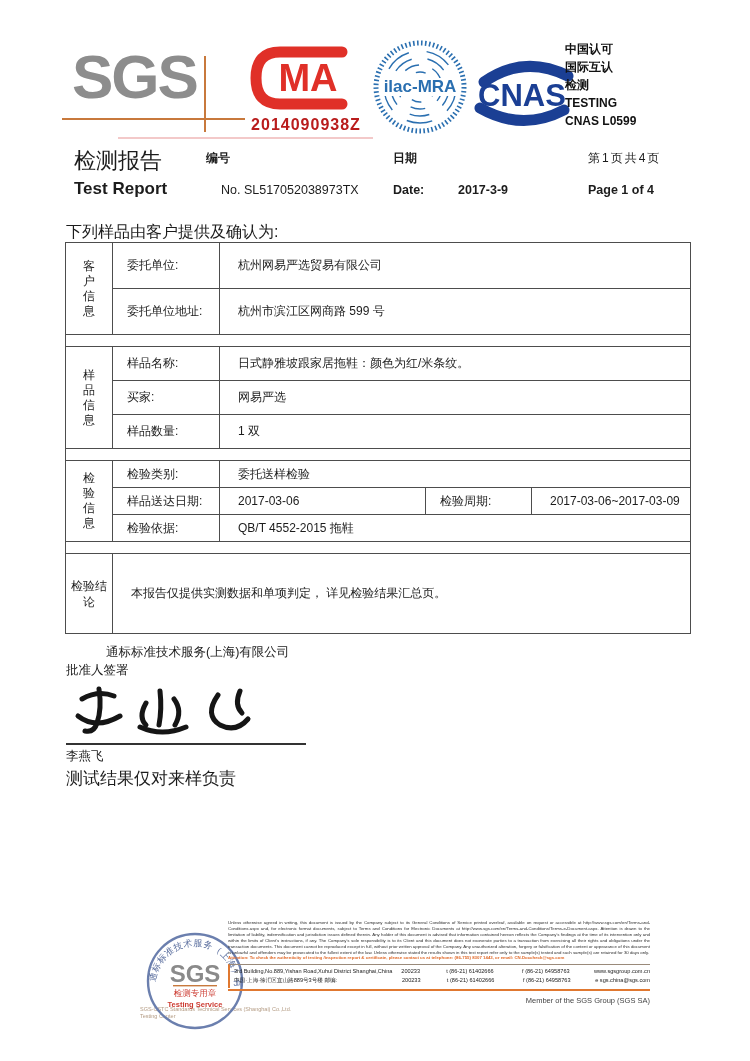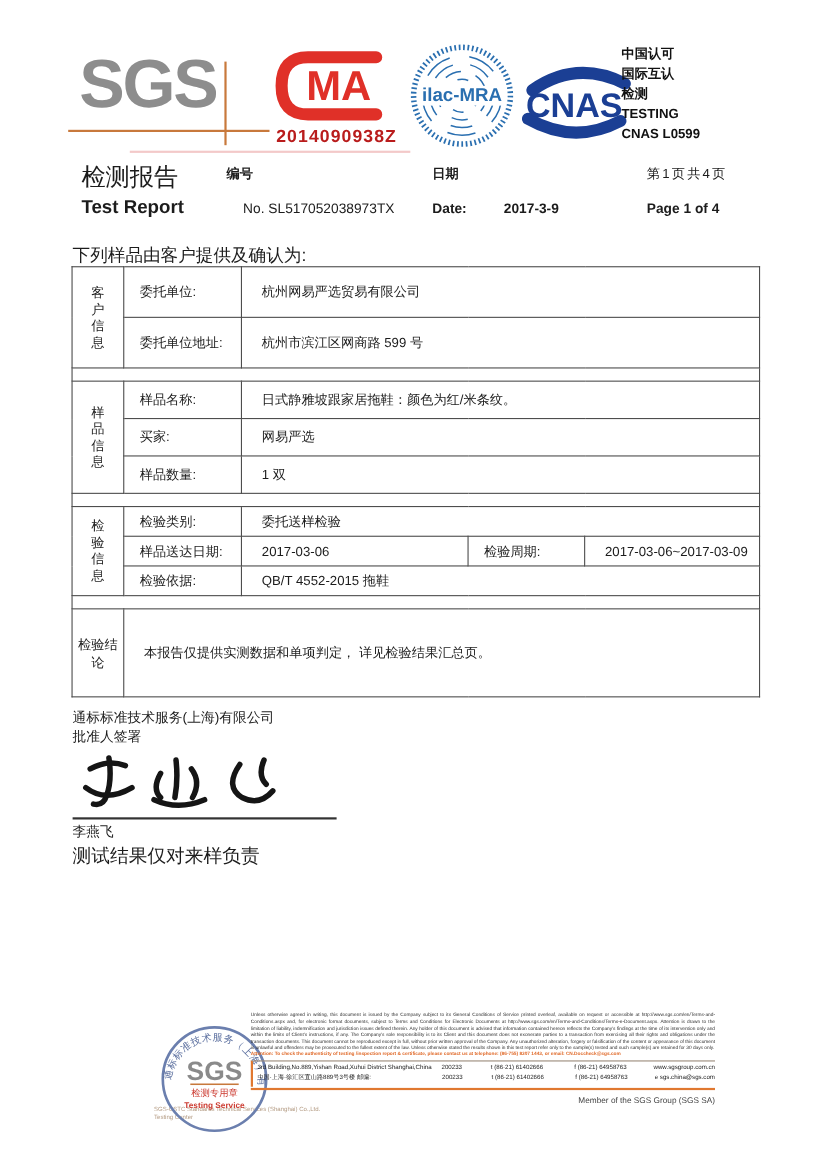--- a/index.html
+++ b/index.html
@@ -39,21 +39,21 @@
   table.report { position:absolute; left:65px; top:242px; width:625px; border-collapse:collapse;
     table-layout:fixed; }
   table.report td { border:1px solid #4d4d4d; font-size:12px; vertical-align:middle; }
   td.sec-head { text-align:center; white-space:pre-line; line-height:15px; padding:2px; }
   td.lbl { padding-left:14px; }
   td.val { padding-left:18px; }
   td.spacer { height:12px; padding:0; }
   td.conc-head { text-align:center; white-space:pre-line; line-height:16px; padding:2px; }
   
   .sig-block { position:absolute; left:66px; top:643px; width:320px; }
-  .sig-company { font-size:12.5px; line-height:18px; }
+  .sig-company { font-size:12.5px; line-height:18px;margin-left:40px; }
   .sig-approve { font-size:12.5px; line-height:18px; }
   .sig-draw { margin:4px 0 0 2px; display:block; }
   .sig-line { width:240px; height:0; border-top:2px solid #333; margin-top:2px; }
   .sig-name { font-size:12.5px; margin-top:3px; }
   .sig-note { font-size:17px; margin-top:2px; }
   
   .footer { position:absolute; left:140px; top:918px; width:512px; height:130px; }
   .stamp-wrap { position:absolute; left:0; top:8px; width:110px; height:110px; }
   .faint-co { position:absolute; left:0px; top:88px; width:160px; font-size:5.5px;
     color:rgba(160,130,100,.8); line-height:7px; }

